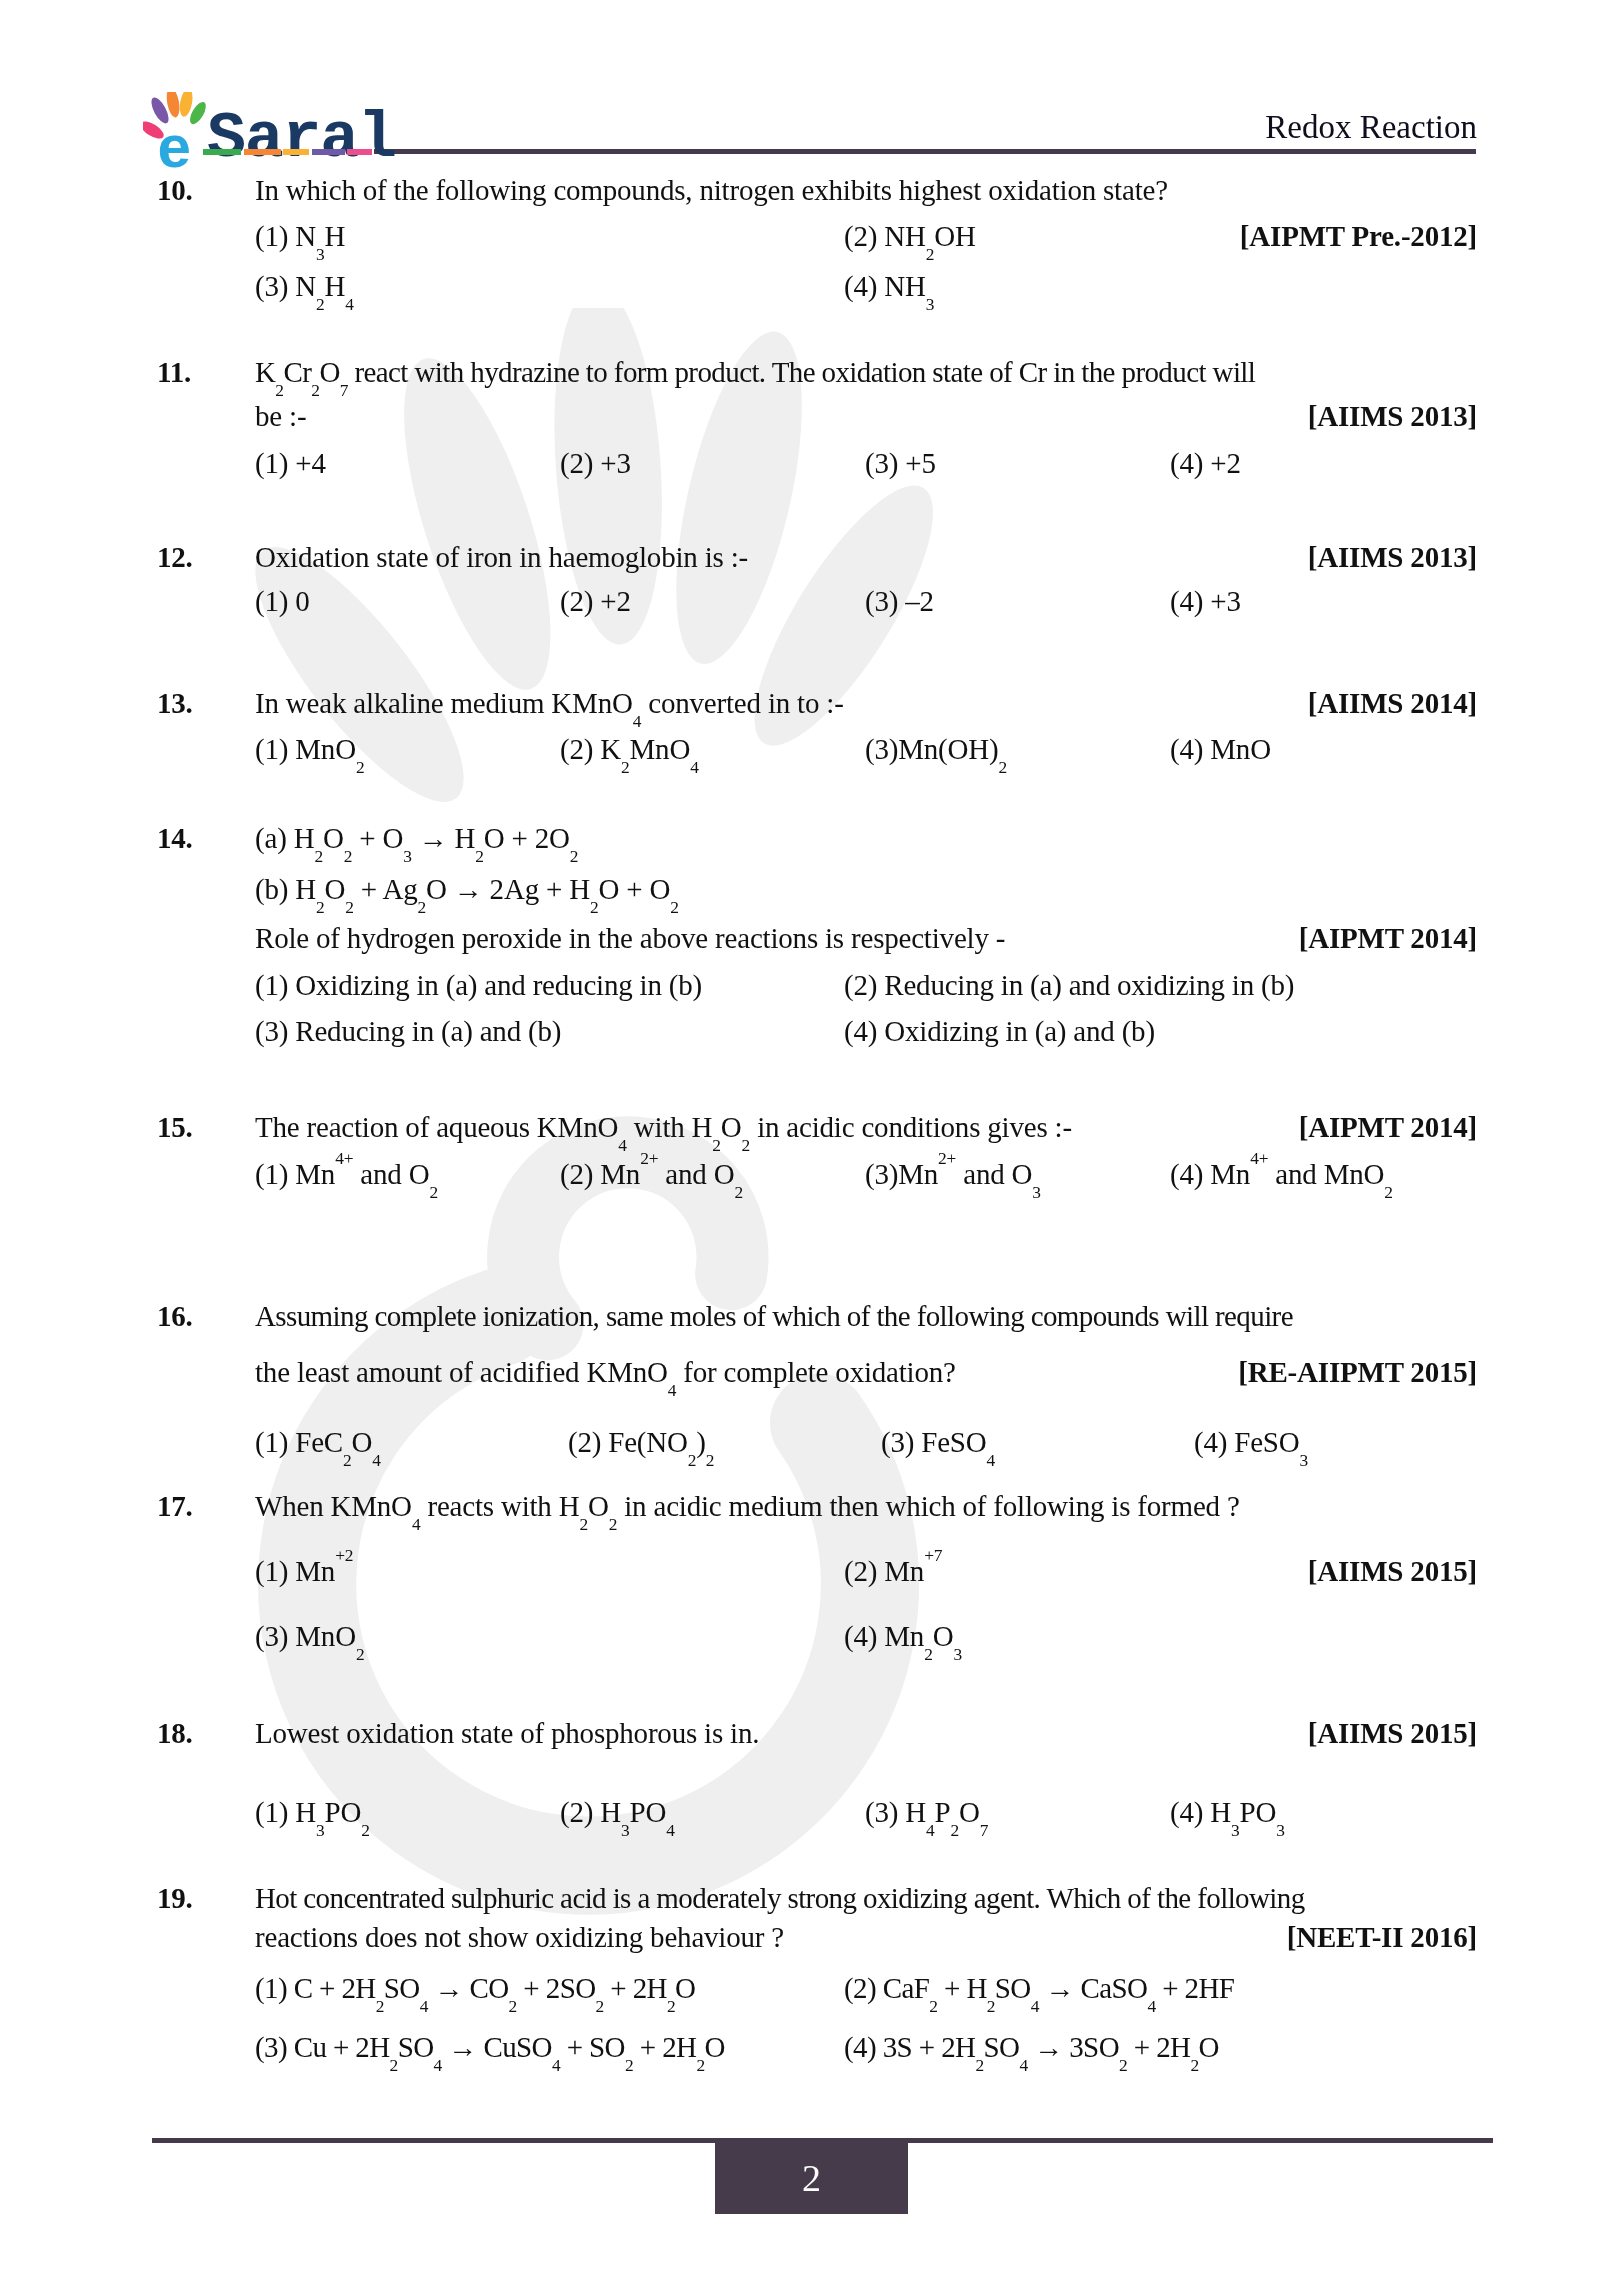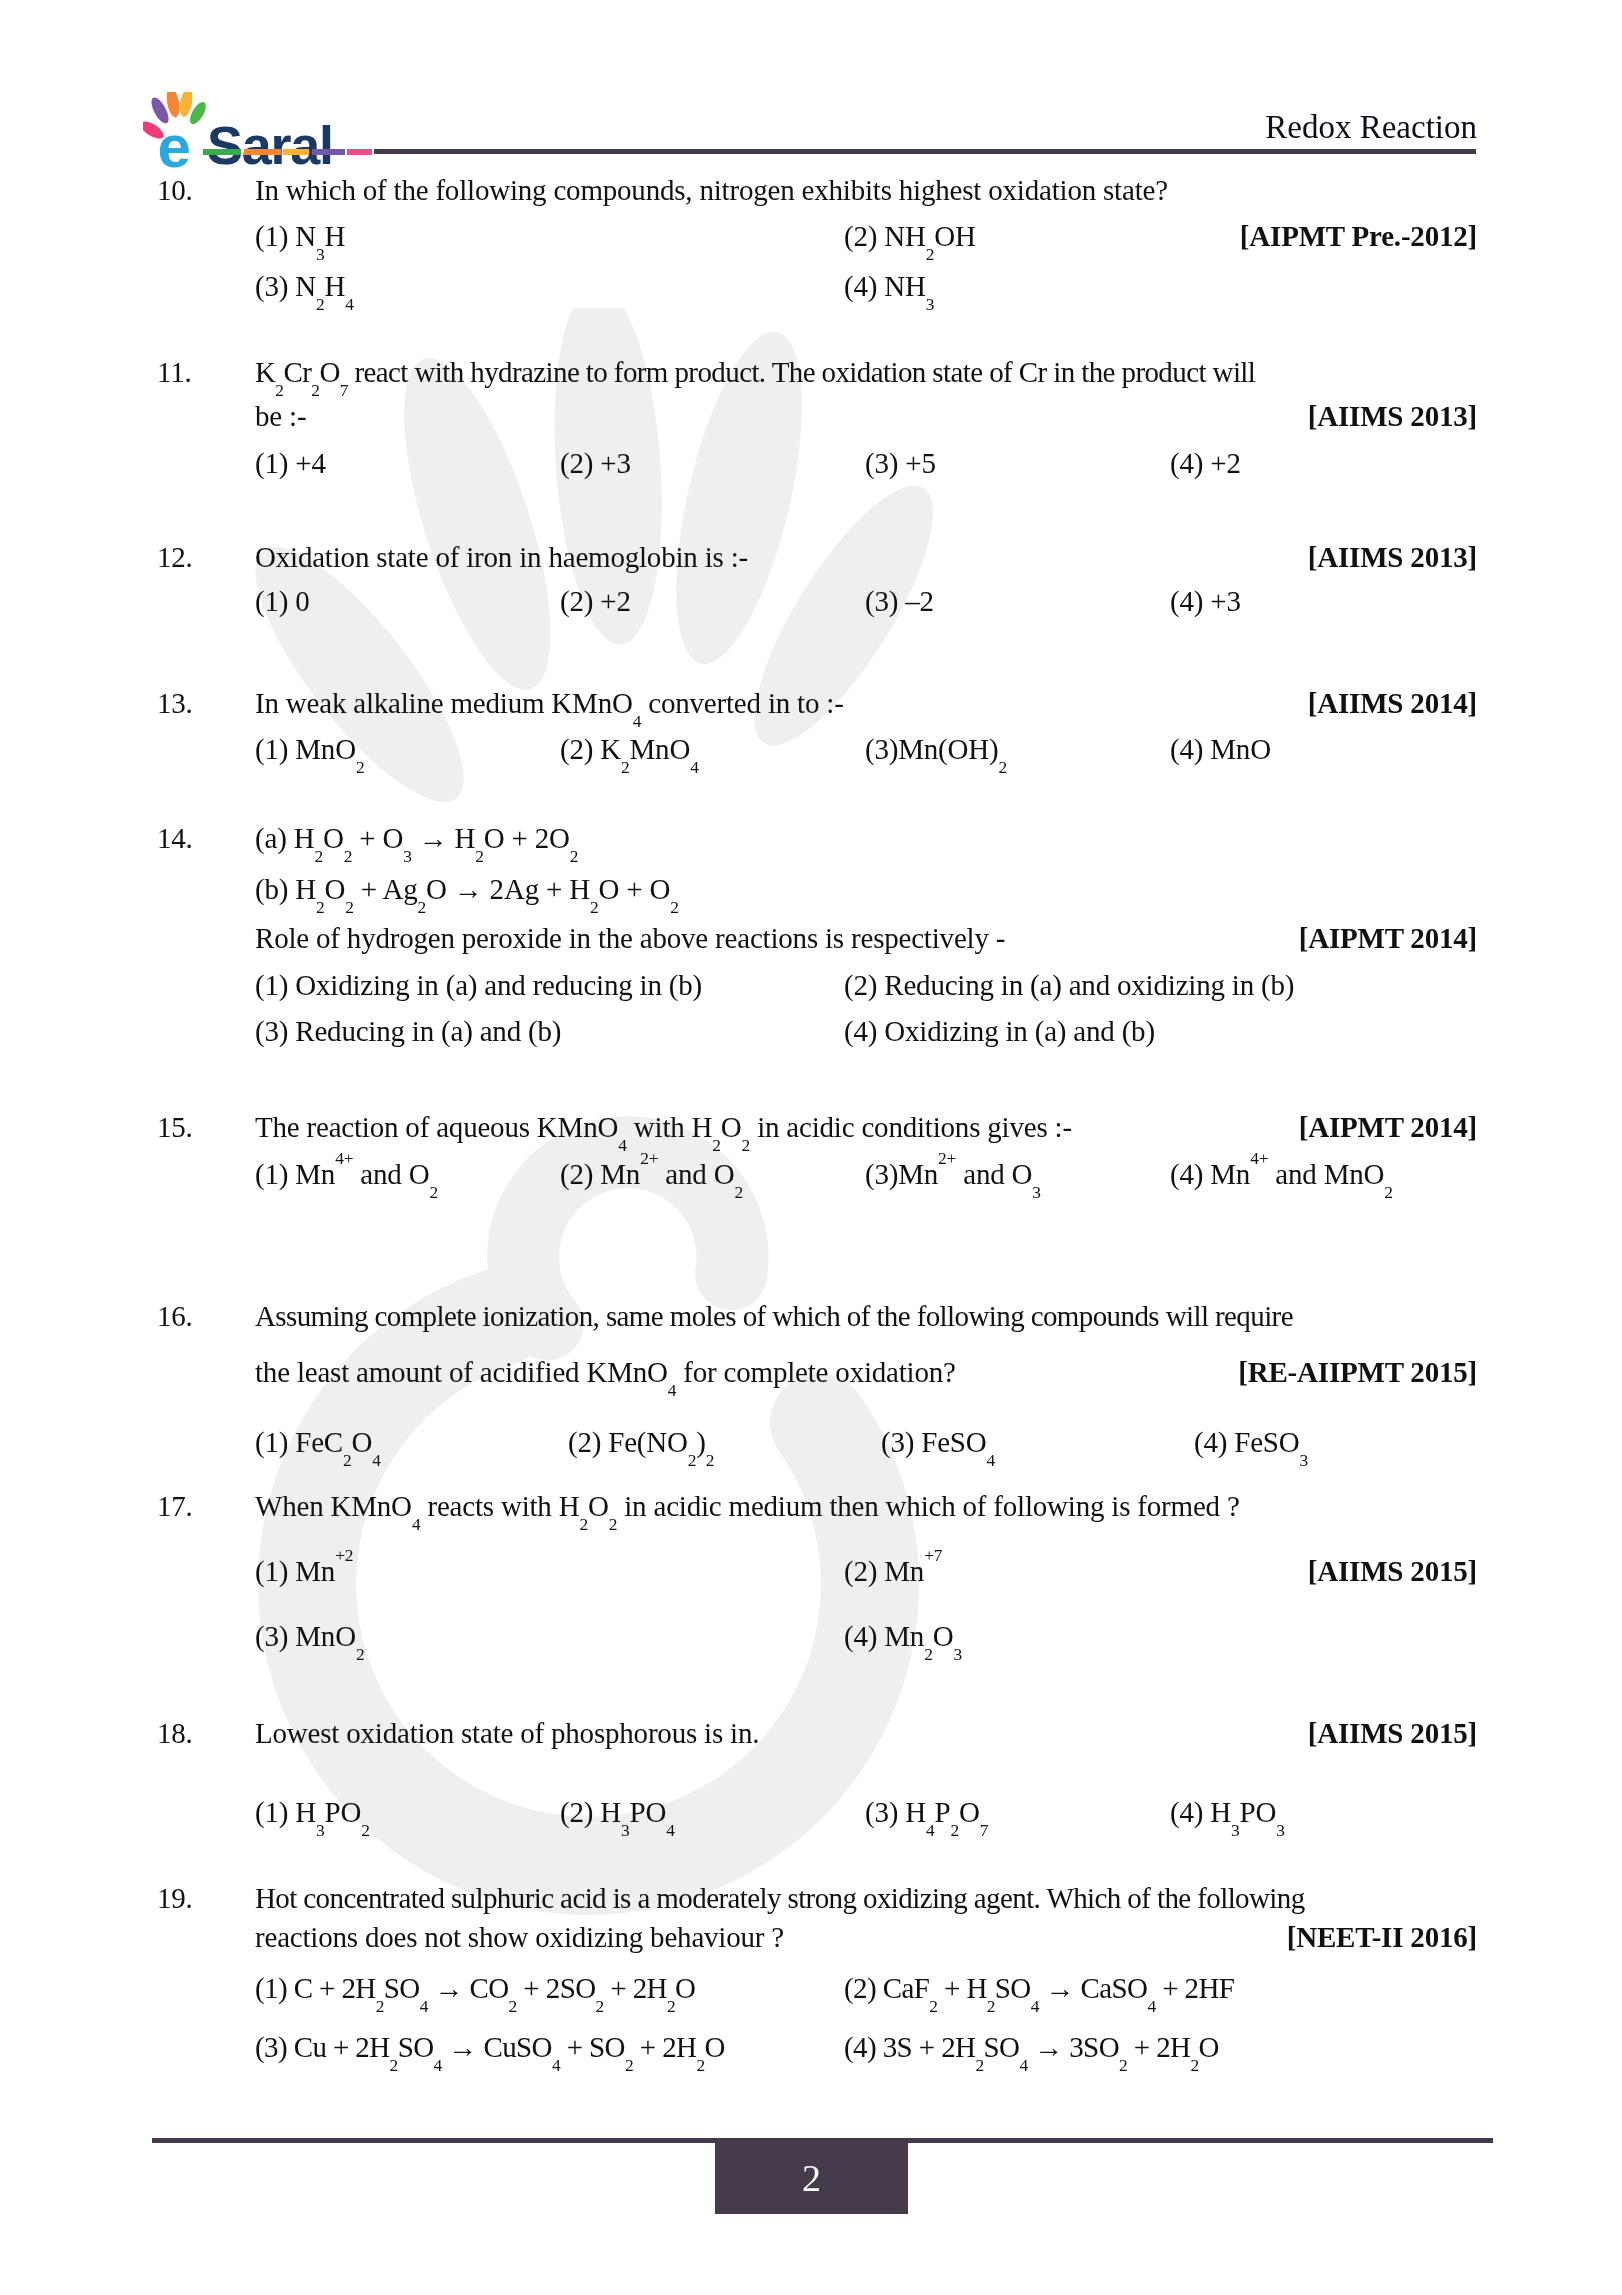--- a/index.html
+++ b/index.html
@@ -10,22 +10,22 @@
     font-family:"Liberation Serif",serif;
     color:var(--text,#111);
     overflow:hidden;
   }
   
   .watermark{position:absolute;left:222px;top:308px;z-index:0;}
   
   .logo{position:absolute;left:143px;top:92px;display:flex;align-items:flex-end;z-index:2;}
   .hand-icon{display:block;}
   .brand{
-    font-family:Liberation Sans, sans-serif;
-    font-weight:700;font-size:54px;line-height:1;
+    font-family:Liberation Mono, monospace;
+    font-weight:700;font-size:65px;line-height:1;
     color:var(--brand_navy,#1b3a63);
     letter-spacing:-1.3px;margin-left:-3.9px;
   }
   .logo-bar{position:absolute;left:203px;top:149px;height:5.9px;display:flex;gap:2.6px;z-index:2;}
   .logo-bar span{display:block;height:100%;}
   .seg1{width:38px;background:var(--seg_green,#3aaa4e);}
   .seg2{width:37px;background:var(--seg_orange,#f58634);}
   .seg3{width:26px;background:var(--seg_yellow,#f9b233);}
   .seg4{width:33px;background:var(--seg_purple,#6f5aa8);}
   .seg5{width:25px;background:var(--seg_pink,#ec4d8b);}
@@ -34,21 +34,21 @@
     position:absolute;top:108px;right:145px;
     font-size:33px;line-height:1.2;color:#0e0e1c;z-index:2;
   }
   
   .q{
     position:absolute;left:157px;width:1320px;
     font-size:29px;line-height:39px;letter-spacing:-0.2px;
     z-index:1;white-space:nowrap;
   }
   .row{display:flex;align-items:baseline;}
-  .qnum{width:98px;flex:none;font-weight:400;}
+  .qnum{width:98px;flex:none;font-weight:700;}
   .ind{margin-left:98px;}
   .stem{flex:0 0 auto;}
   .tag{margin-left:auto;font-weight:700;flex:none;}
   .cell4{width:305px;flex:none;}
   .cell2{width:589px;flex:none;}
   .fit{width:auto;flex:none;}
   .mt8{margin-top:5.2px;}.mt10{margin-top:6.5px;}.mt12{margin-top:7.9px;}
   .mt16{margin-top:10.5px;}.mt17{margin-top:11px;}.mt18{margin-top:11.8px;}
   .mt26{margin-top:17px;justify-content:center;}.mt30{margin-top:19.6px;}.mt32{margin-top:12px;}
   .mt35{margin-top:40px;}.mt40{margin-top:26px;}.mt47{margin-top:31px;gap:8px;}

